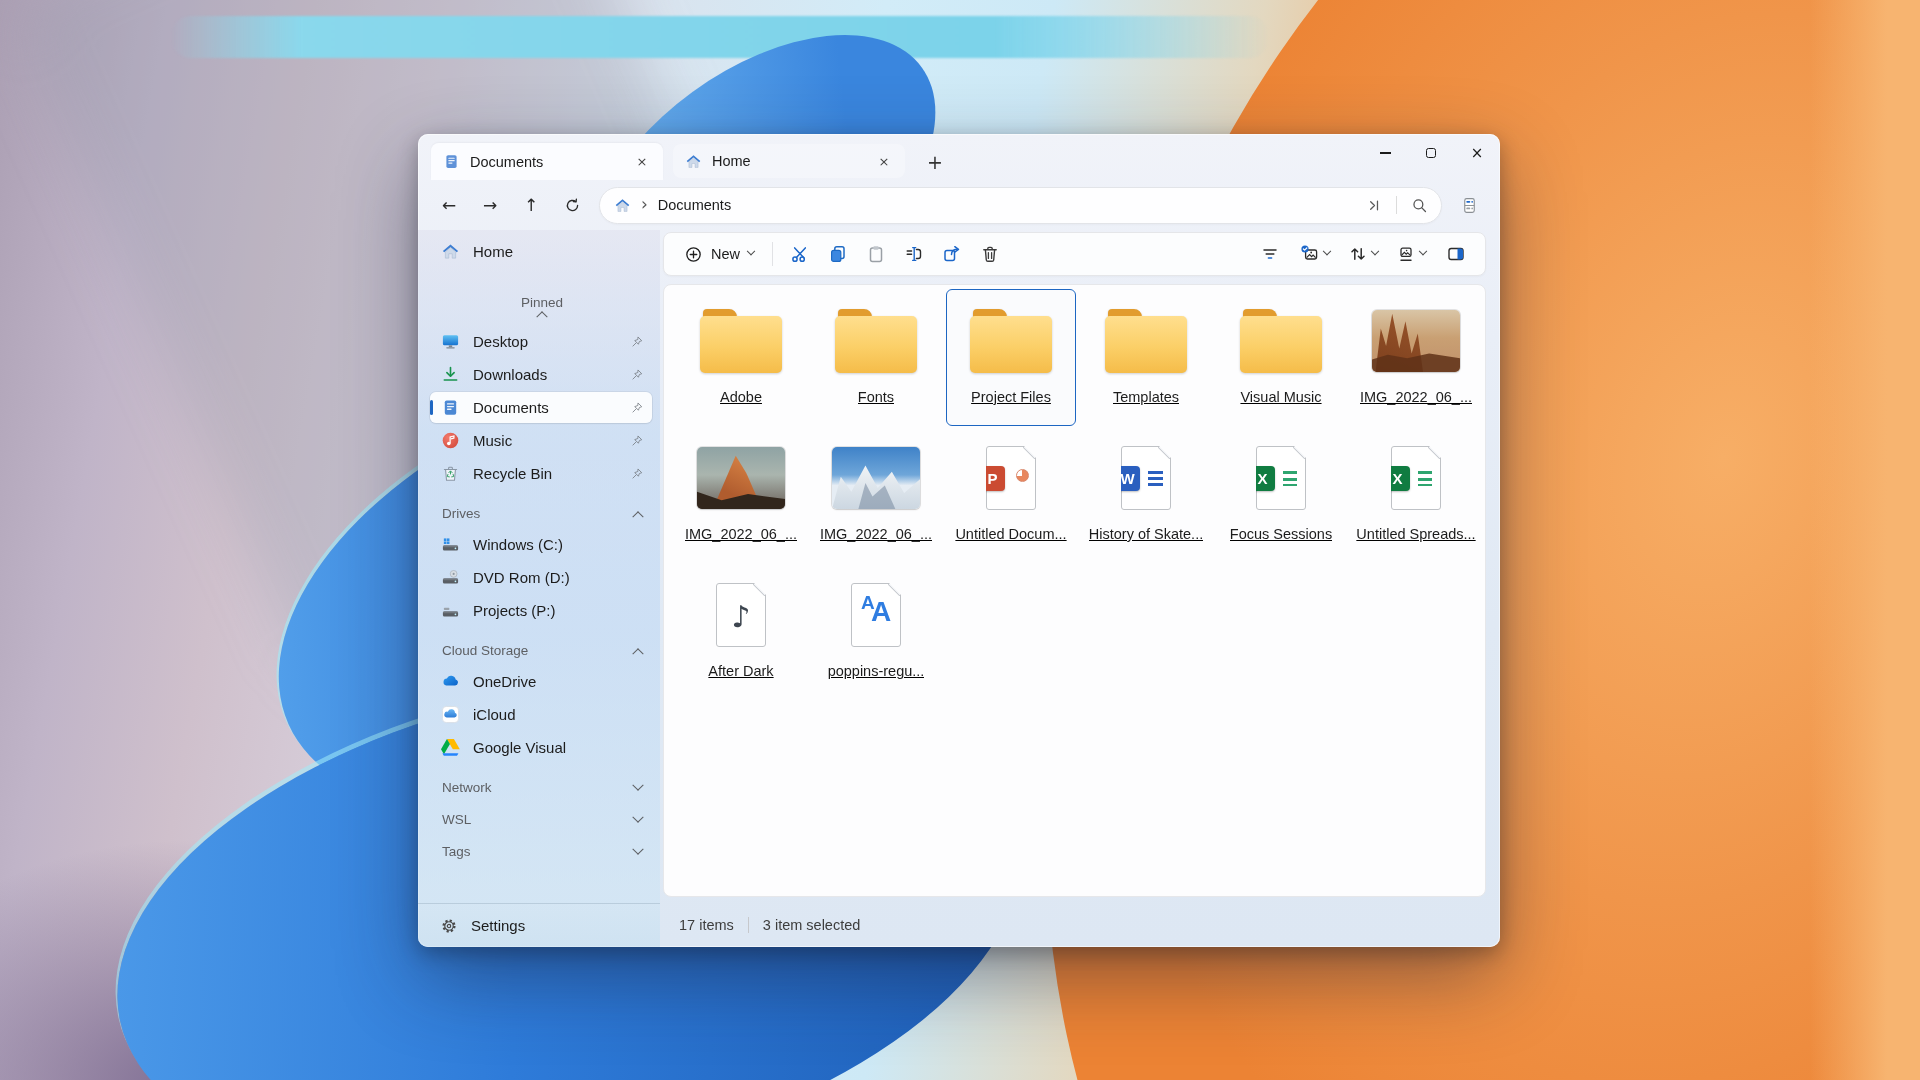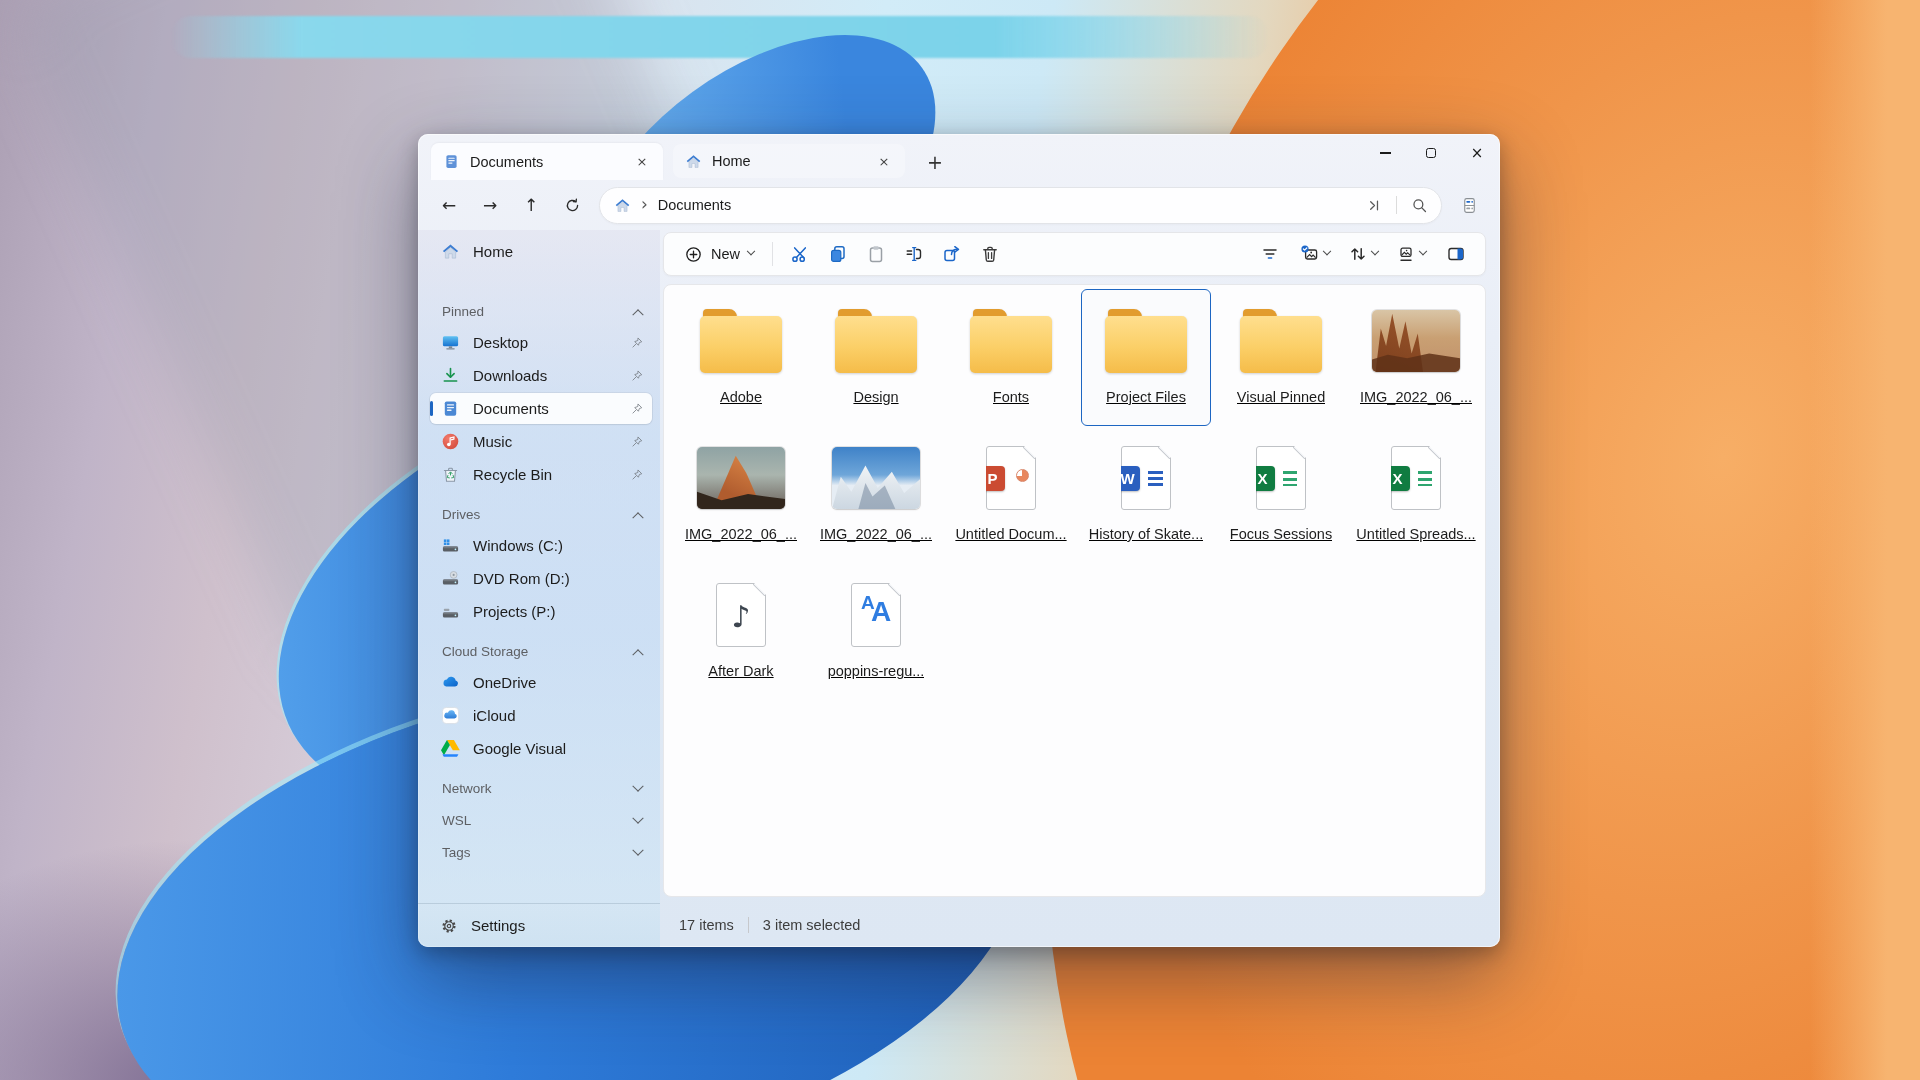--- a/index.html
+++ b/index.html
@@ -93,21 +93,21 @@
   .side-item .ic { width:19px; height:19px; flex-shrink:0; display:flex; }
   .side-item .ic svg { width:19px; height:19px; }
   .side-label { flex:1; font-size:15px; color:#1c1c1c; white-space:nowrap; overflow:hidden; }
   .side-item.selected { background:rgba(255,255,255,.88); box-shadow:0 0 0 1px rgba(0,0,0,.05),0 1px 2px rgba(0,0,0,.06); }
   .side-item.selected::before { content:""; position:absolute; left:0; top:8px; bottom:8px; width:3px;
     border-radius:2px; background:#1d66c2; }
   .pin { width:14px; height:14px; opacity:.85; }
   .pin svg { width:14px; height:14px; }
   .side-header { display:flex; align-items:center; justify-content:space-between;
     margin:17px 10px 8px 12px; font-size:13.5px; color:#5d5f63; }
-  .side-header.first { margin-top:37px; }
+  .side-header.first { margin-top:28px;flex-direction:column; }
   .chev { width:8px; height:8px; border-right:1.5px solid #5d5f63; border-bottom:1.5px solid #5d5f63;
     display:inline-block; flex-shrink:0; }
   .chev.up { transform:rotate(-135deg) translate(-2px,-2px); }
   .chev.down { transform:rotate(45deg) translate(-2px,-2px); }
   .chev.small { width:6px; height:6px; border-width:1.3px; border-color:#4a4a4a; }
 
   
   .main { flex:1; display:flex; flex-direction:column; padding:2px 14px 0 3px; min-width:0; }
   .toolbar { height:44px; background:rgba(253,253,254,.95); border:1px solid #e5e6e9; border-radius:8px;
     display:flex; align-items:center; padding:0 10px; flex-shrink:0; box-shadow:0 1px 2px rgba(0,0,0,.03); }
@@ -620,39 +620,39 @@
             <div class="cell">
               <div class="iconbox">
                   <div class="folder"></div>
                 </div>
               <div class="cell-label">Adobe</div>
             </div>
             <div class="cell">
               <div class="iconbox">
                   <div class="folder"></div>
                 </div>
-              <div class="cell-label">Design</div>
-            </div>
-            <div class="cell">
+              <div class="cell-label">Fonts</div>
+            </div>
+            <div class="cell selected">
               <div class="iconbox">
                   <div class="folder"></div>
                 </div>
-              <div class="cell-label">Fonts</div>
-            </div>
-            <div class="cell selected">
+              <div class="cell-label">Project Files</div>
+            </div>
+            <div class="cell">
               <div class="iconbox">
                   <div class="folder"></div>
                 </div>
-              <div class="cell-label">Project Files</div>
+              <div class="cell-label">Templates</div>
             </div>
             <div class="cell">
               <div class="iconbox">
                   <div class="folder"></div>
                 </div>
-              <div class="cell-label">Visual Pinned</div>
+              <div class="cell-label">Visual Music</div>
             </div>
 
             <div class="cell">
               <div class="iconbox">
                   <div class="thumb desert"></div>
                 </div>
               <div class="cell-label">IMG_2022_06_...</div>
             </div>
             <div class="cell">
               <div class="iconbox">

